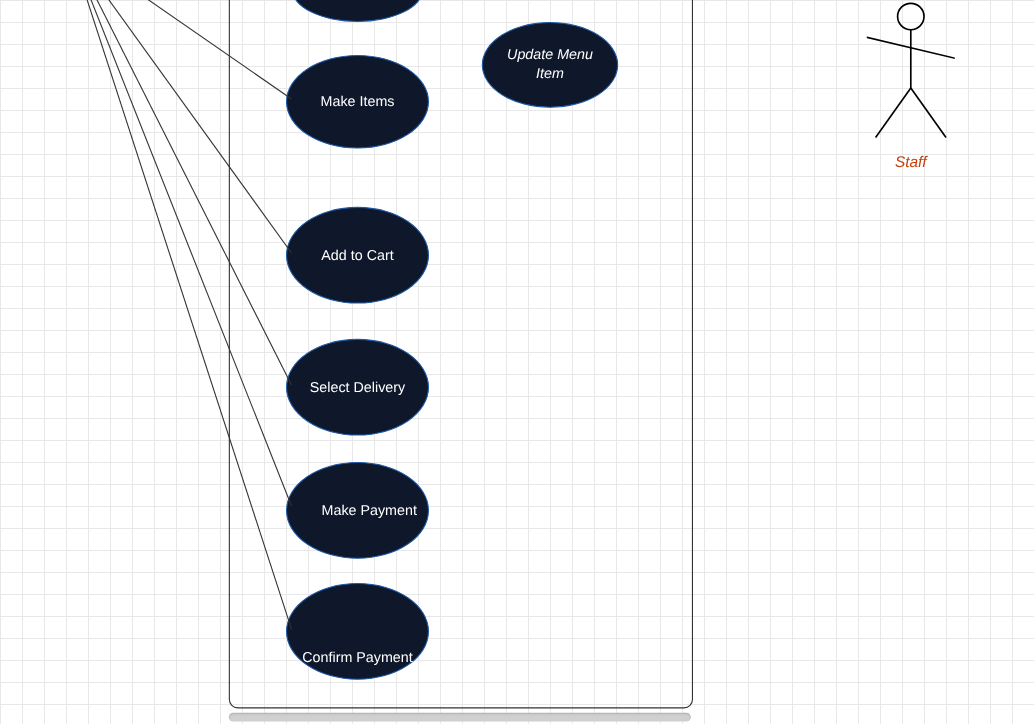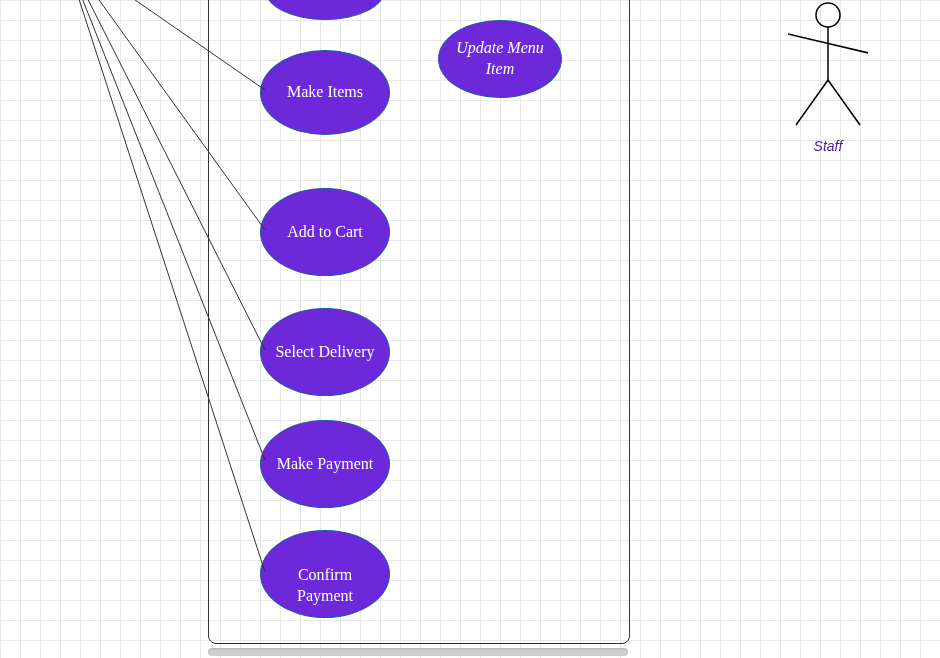--- a/index.html
+++ b/index.html
@@ -40,44 +40,43 @@
       left: 208px;
       top: -50px;
       width: 422px;
       height: 694px;
       border: 1px solid #333;
       border-radius: 8px;
       background: transparent;
     }
     .use-case {
       position: absolute;
-      background: #6d28d9;
+      background: #0f172a;
       border-radius: 50%;
       display: flex;
       align-items: center;
       justify-content: center;
       color: #fff;
-      font-size: 16px;
+      font-size: 13px;
       text-align: center;
       line-height: 1.3;
       padding: 10px;
       border: 1px solid #1c5aa8;
-      font-family: Liberation Serif, serif;
     }
     .use-case.italic {
       font-style: italic;
     }
     .actor {
       position: absolute;
     }
     .actor-label {
       font-style: italic;
       font-size: 14px;
       text-align: center;
-      color: #4c1d95;
+      color: #c2410c;
       margin-top: 4px;
     }
     .lines {
       position: absolute;
       top: 0;
       left: 0;
       width: 100%;
       height: 100%;
       z-index: 1;
       pointer-events: none;
@@ -123,21 +122,21 @@
   </div>
 
   <div class="use-case" style="left:260px; top:188px; width:130px; height:88px;">
     <span>Add to Cart</span>
   </div>
 
   <div class="use-case" style="left:260px; top:308px; width:130px; height:88px;">
     <span>Select Delivery</span>
   </div>
 
-  <div class="use-case" style="left:260px; top:420px; width:130px; height:88px;">
+  <div class="use-case" style="left:260px; top:420px; width:130px; height:88px;justify-content:flex-end;">
     <span>Make Payment</span>
   </div>
 
   <div class="use-case" style="left:260px; top:530px; width:130px; height:88px;align-items:flex-end;">
     <span>Confirm Payment</span>
   </div>
 
   <div class="actor" style="left:788px; top:0px;">
     <svg width="80" height="130" viewBox="0 0 80 130">
       <circle cx="40" cy="15" r="12" fill="none" stroke="#000" stroke-width="1.5"></circle>

